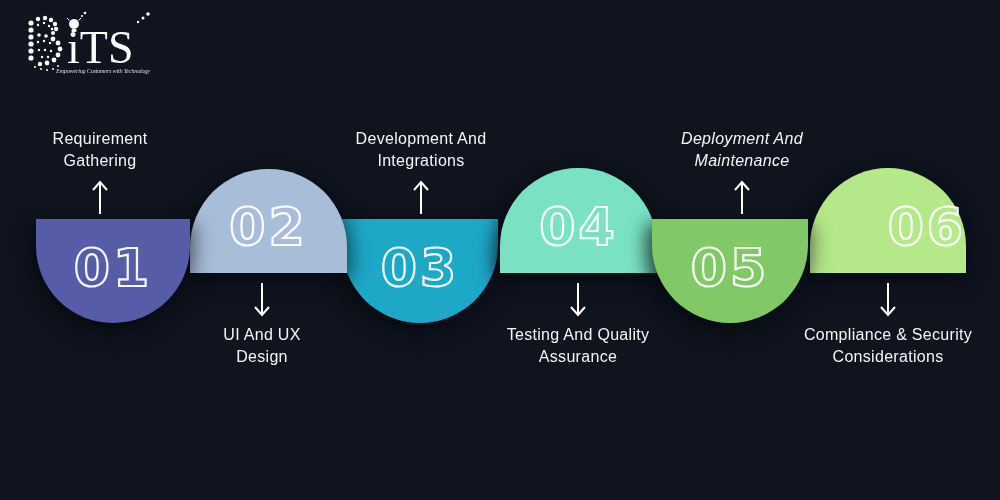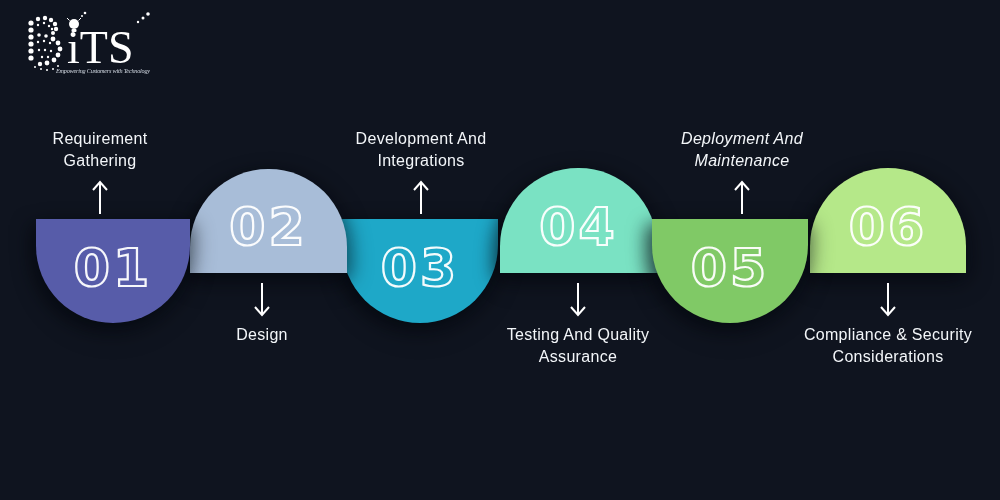--- a/index.html
+++ b/index.html
@@ -122,21 +122,21 @@
   </div>
   <div class="shape cup s3" style="background: rgb(30, 168, 200);">
     <span class="num">03</span>
   </div>
   <div class="shape dome s4" style="background: rgb(122, 226, 195);">
     <span class="num">04</span>
   </div>
   <div class="shape cup s5" style="background: rgb(128, 201, 102);">
     <span class="num">05</span>
   </div>
-  <div class="shape dome s6" style="background: rgb(181, 232, 137);">
+  <div class="shape dome s6" style="background: rgb(181, 232, 137); justify-content: flex-end;">
     <span class="num">06</span>
   </div>
 
   <div class="label top tl1">
     <div>Requirement</div>
     <div>Gathering</div>
     <svg class="arrow" width="22" height="38">
       <line x1="11" y1="36" x2="11" y2="5" stroke="#ffffff" stroke-width="2"></line>
       <polyline points="4,12 11,4 18,12" fill="none" stroke="#ffffff" stroke-width="2"></polyline>
     </svg>
@@ -156,20 +156,21 @@
       <line x1="11" y1="36" x2="11" y2="5" stroke="#ffffff" stroke-width="2"></line>
       <polyline points="4,12 11,4 18,12" fill="none" stroke="#ffffff" stroke-width="2"></polyline>
     </svg>
   </div>
 
   <div class="label bottom bl2">
     <svg class="arrow" width="22" height="38">
       <line x1="11" y1="2" x2="11" y2="33" stroke="#ffffff" stroke-width="2"></line>
       <polyline points="4,26 11,34 18,26" fill="none" stroke="#ffffff" stroke-width="2"></polyline>
     </svg>
+    <div>UI And UX</div>
     <div>Design</div>
   </div>
   <div class="label bottom bl4">
     <svg class="arrow" width="22" height="38">
       <line x1="11" y1="2" x2="11" y2="33" stroke="#ffffff" stroke-width="2"></line>
       <polyline points="4,26 11,34 18,26" fill="none" stroke="#ffffff" stroke-width="2"></polyline>
     </svg>
     <div>Testing And Quality</div>
     <div>Assurance</div>
   </div>

